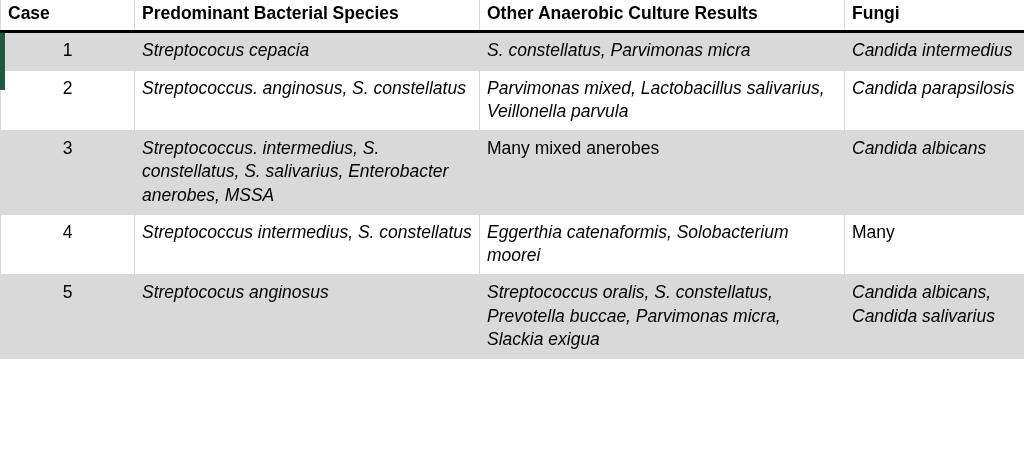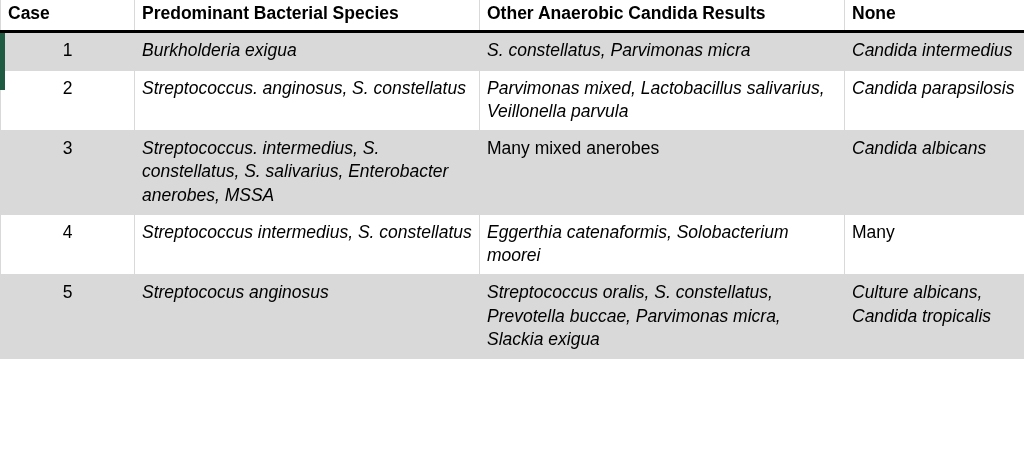--- a/index.html
+++ b/index.html
@@ -96,28 +96,28 @@
     <colgroup>
       <col class="c-case">
       <col class="c-predom">
       <col class="c-other">
       <col class="c-fungi">
     </colgroup>
     <thead>
       <tr>
         <th>Case</th>
         <th>Predominant Bacterial Species</th>
-        <th>Other Anaerobic Candida Results</th>
-        <th>None</th>
+        <th>Other Anaerobic Culture Results</th>
+        <th>Fungi</th>
       </tr>
     </thead>
     <tbody>
       <tr class="shaded">
         <td class="case-cell">1</td>
-        <td class="sp">Burkholderia exigua</td>
+        <td class="sp">Streptococus cepacia</td>
         <td class="sp">S. constellatus, Parvimonas micra</td>
         <td class="sp">Candida intermedius</td>
       </tr>
       <tr class="plain">
         <td class="case-cell">2</td>
         <td class="sp">Streptococcus. anginosus, S. constellatus</td>
         <td class="sp">Parvimonas mixed, Lactobacillus salivarius, Veillonella parvula</td>
         <td class="sp">Candida parapsilosis</td>
       </tr>
       <tr class="shaded">
@@ -129,19 +129,19 @@
       <tr class="plain">
         <td class="case-cell">4</td>
         <td class="sp">Streptococcus intermedius, S. constellatus</td>
         <td class="sp">Eggerthia catenaformis, Solobacterium moorei</td>
         <td class="plain-text">Many</td>
       </tr>
       <tr class="shaded">
         <td class="case-cell">5</td>
         <td class="sp">Streptococus anginosus</td>
         <td class="sp">Streptococcus oralis, S. constellatus, Prevotella buccae, Parvimonas micra, Slackia exigua</td>
-        <td class="sp">Culture albicans, Candida tropicalis</td>
+        <td class="sp">Candida albicans, Candida salivarius</td>
       </tr>
     </tbody>
   </table>
 
   <div class="right-strip"></div>
 </div>
 
 </body></html>

